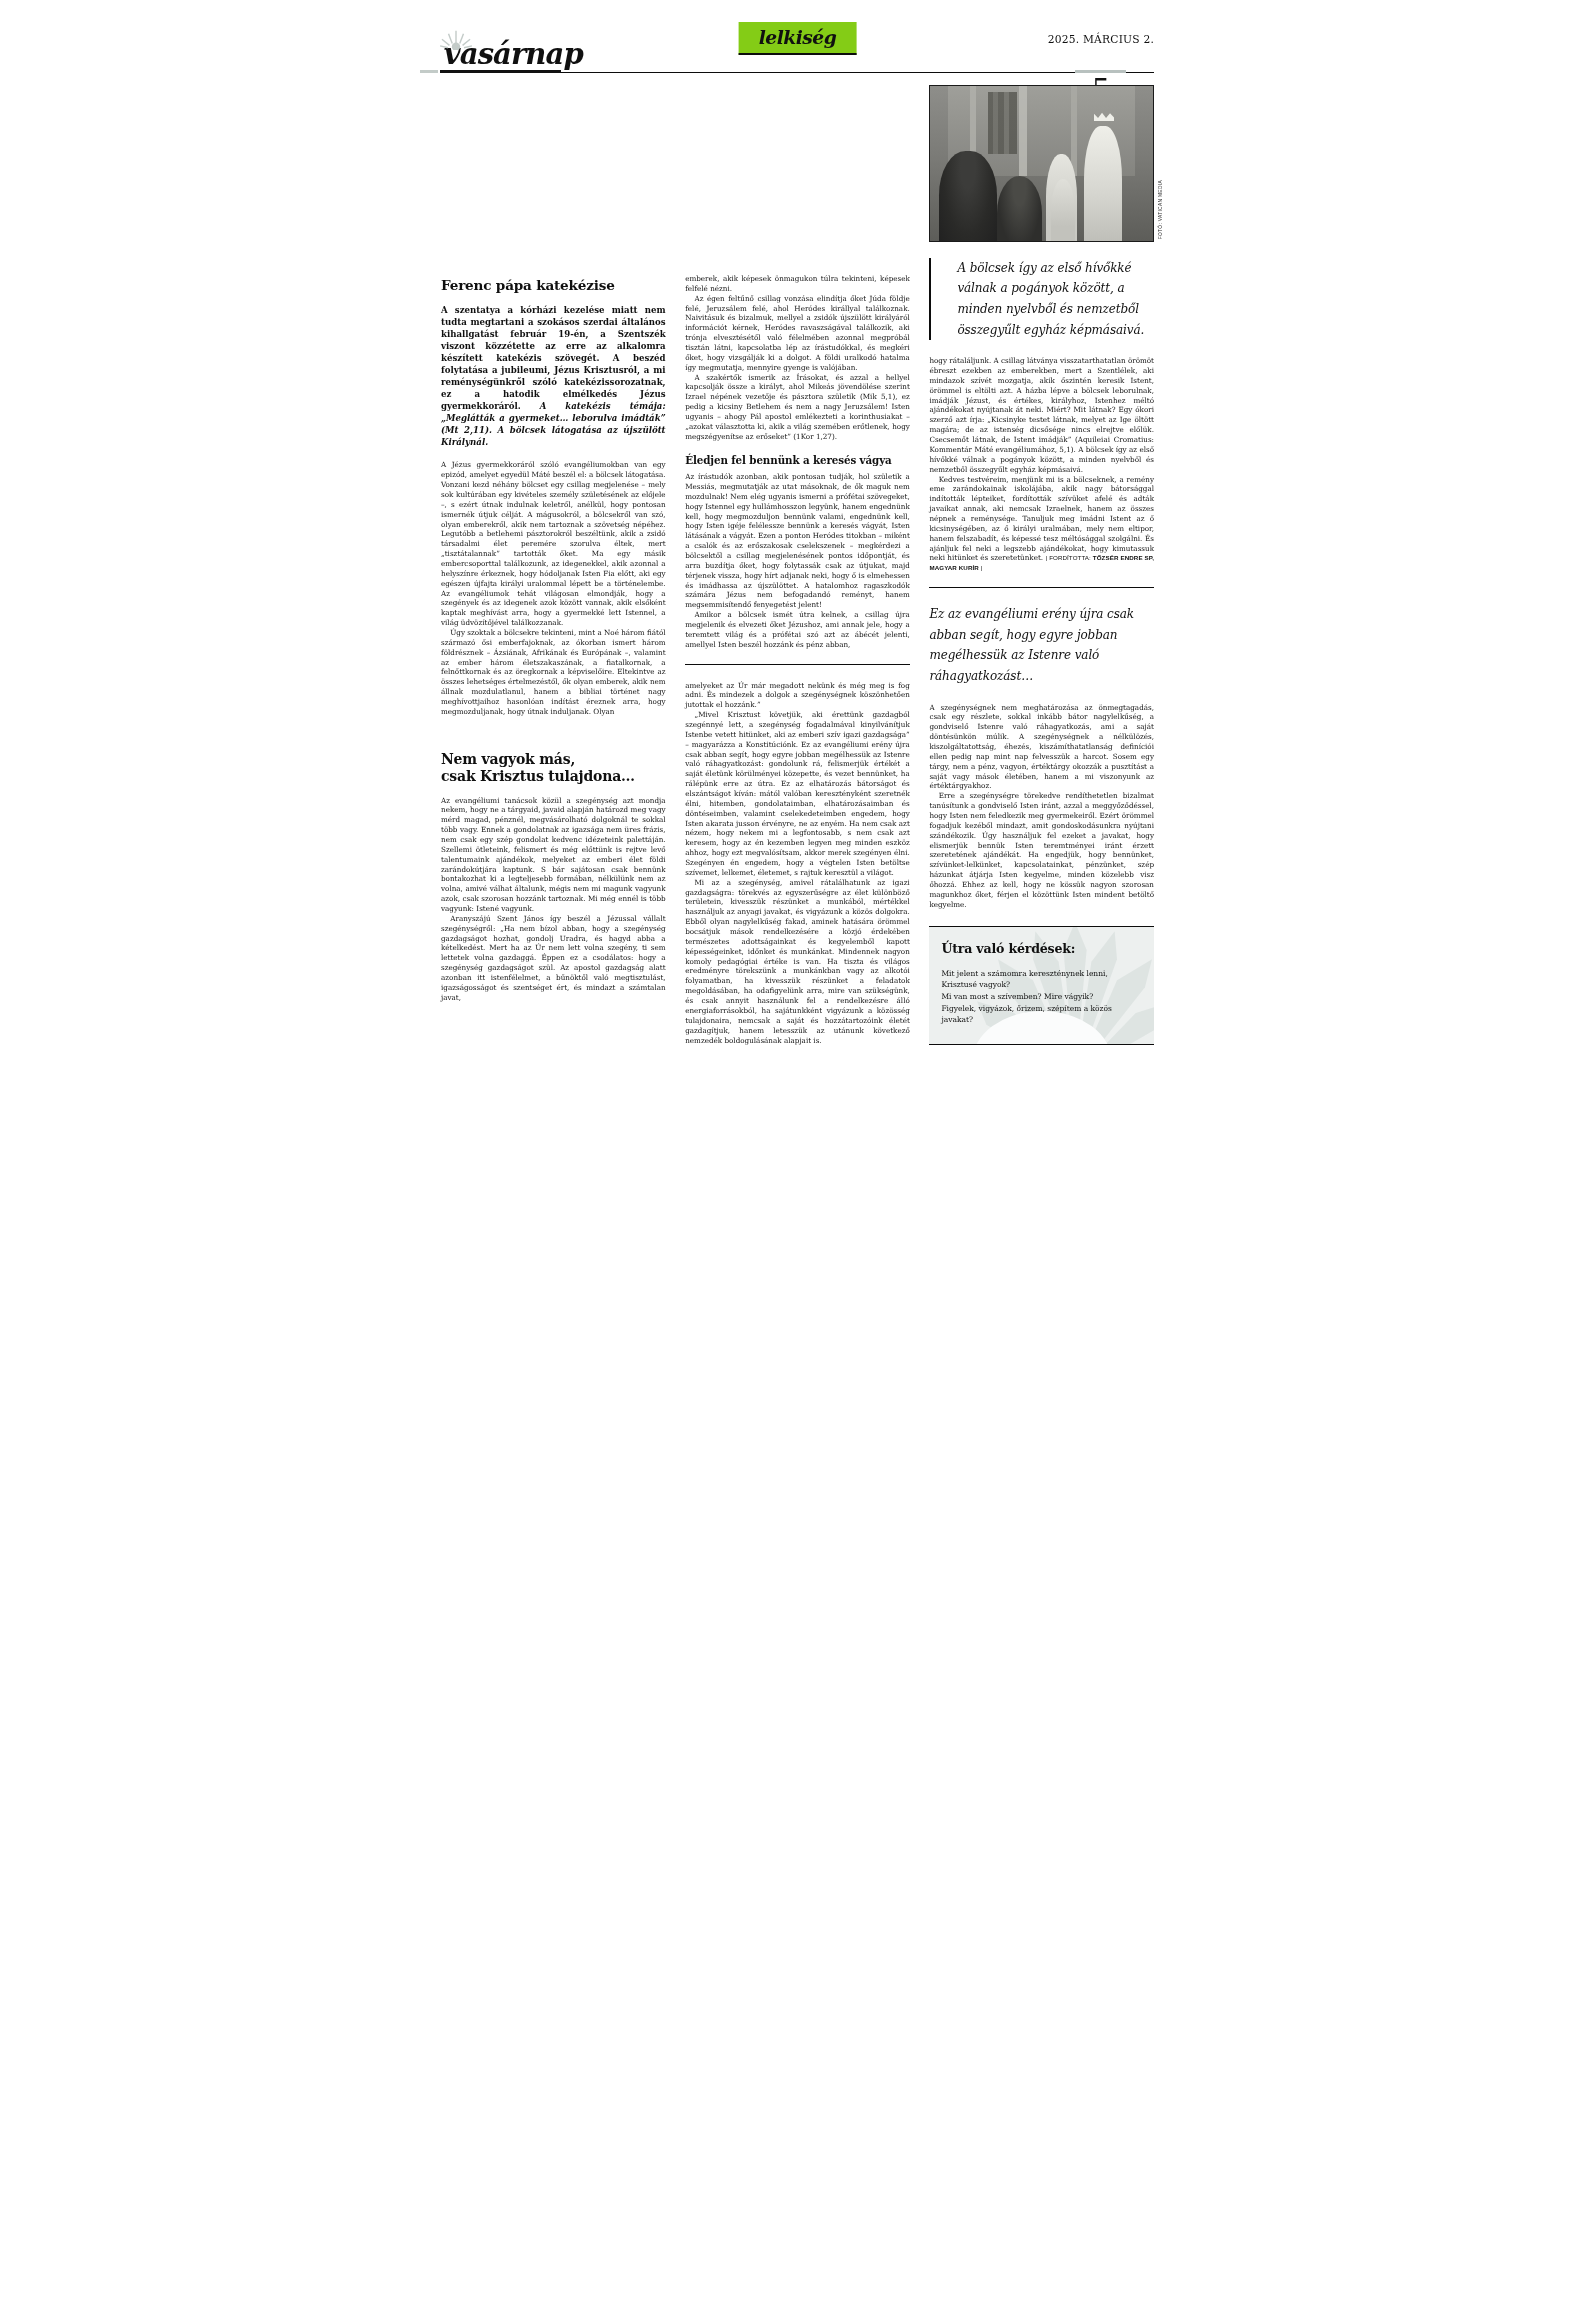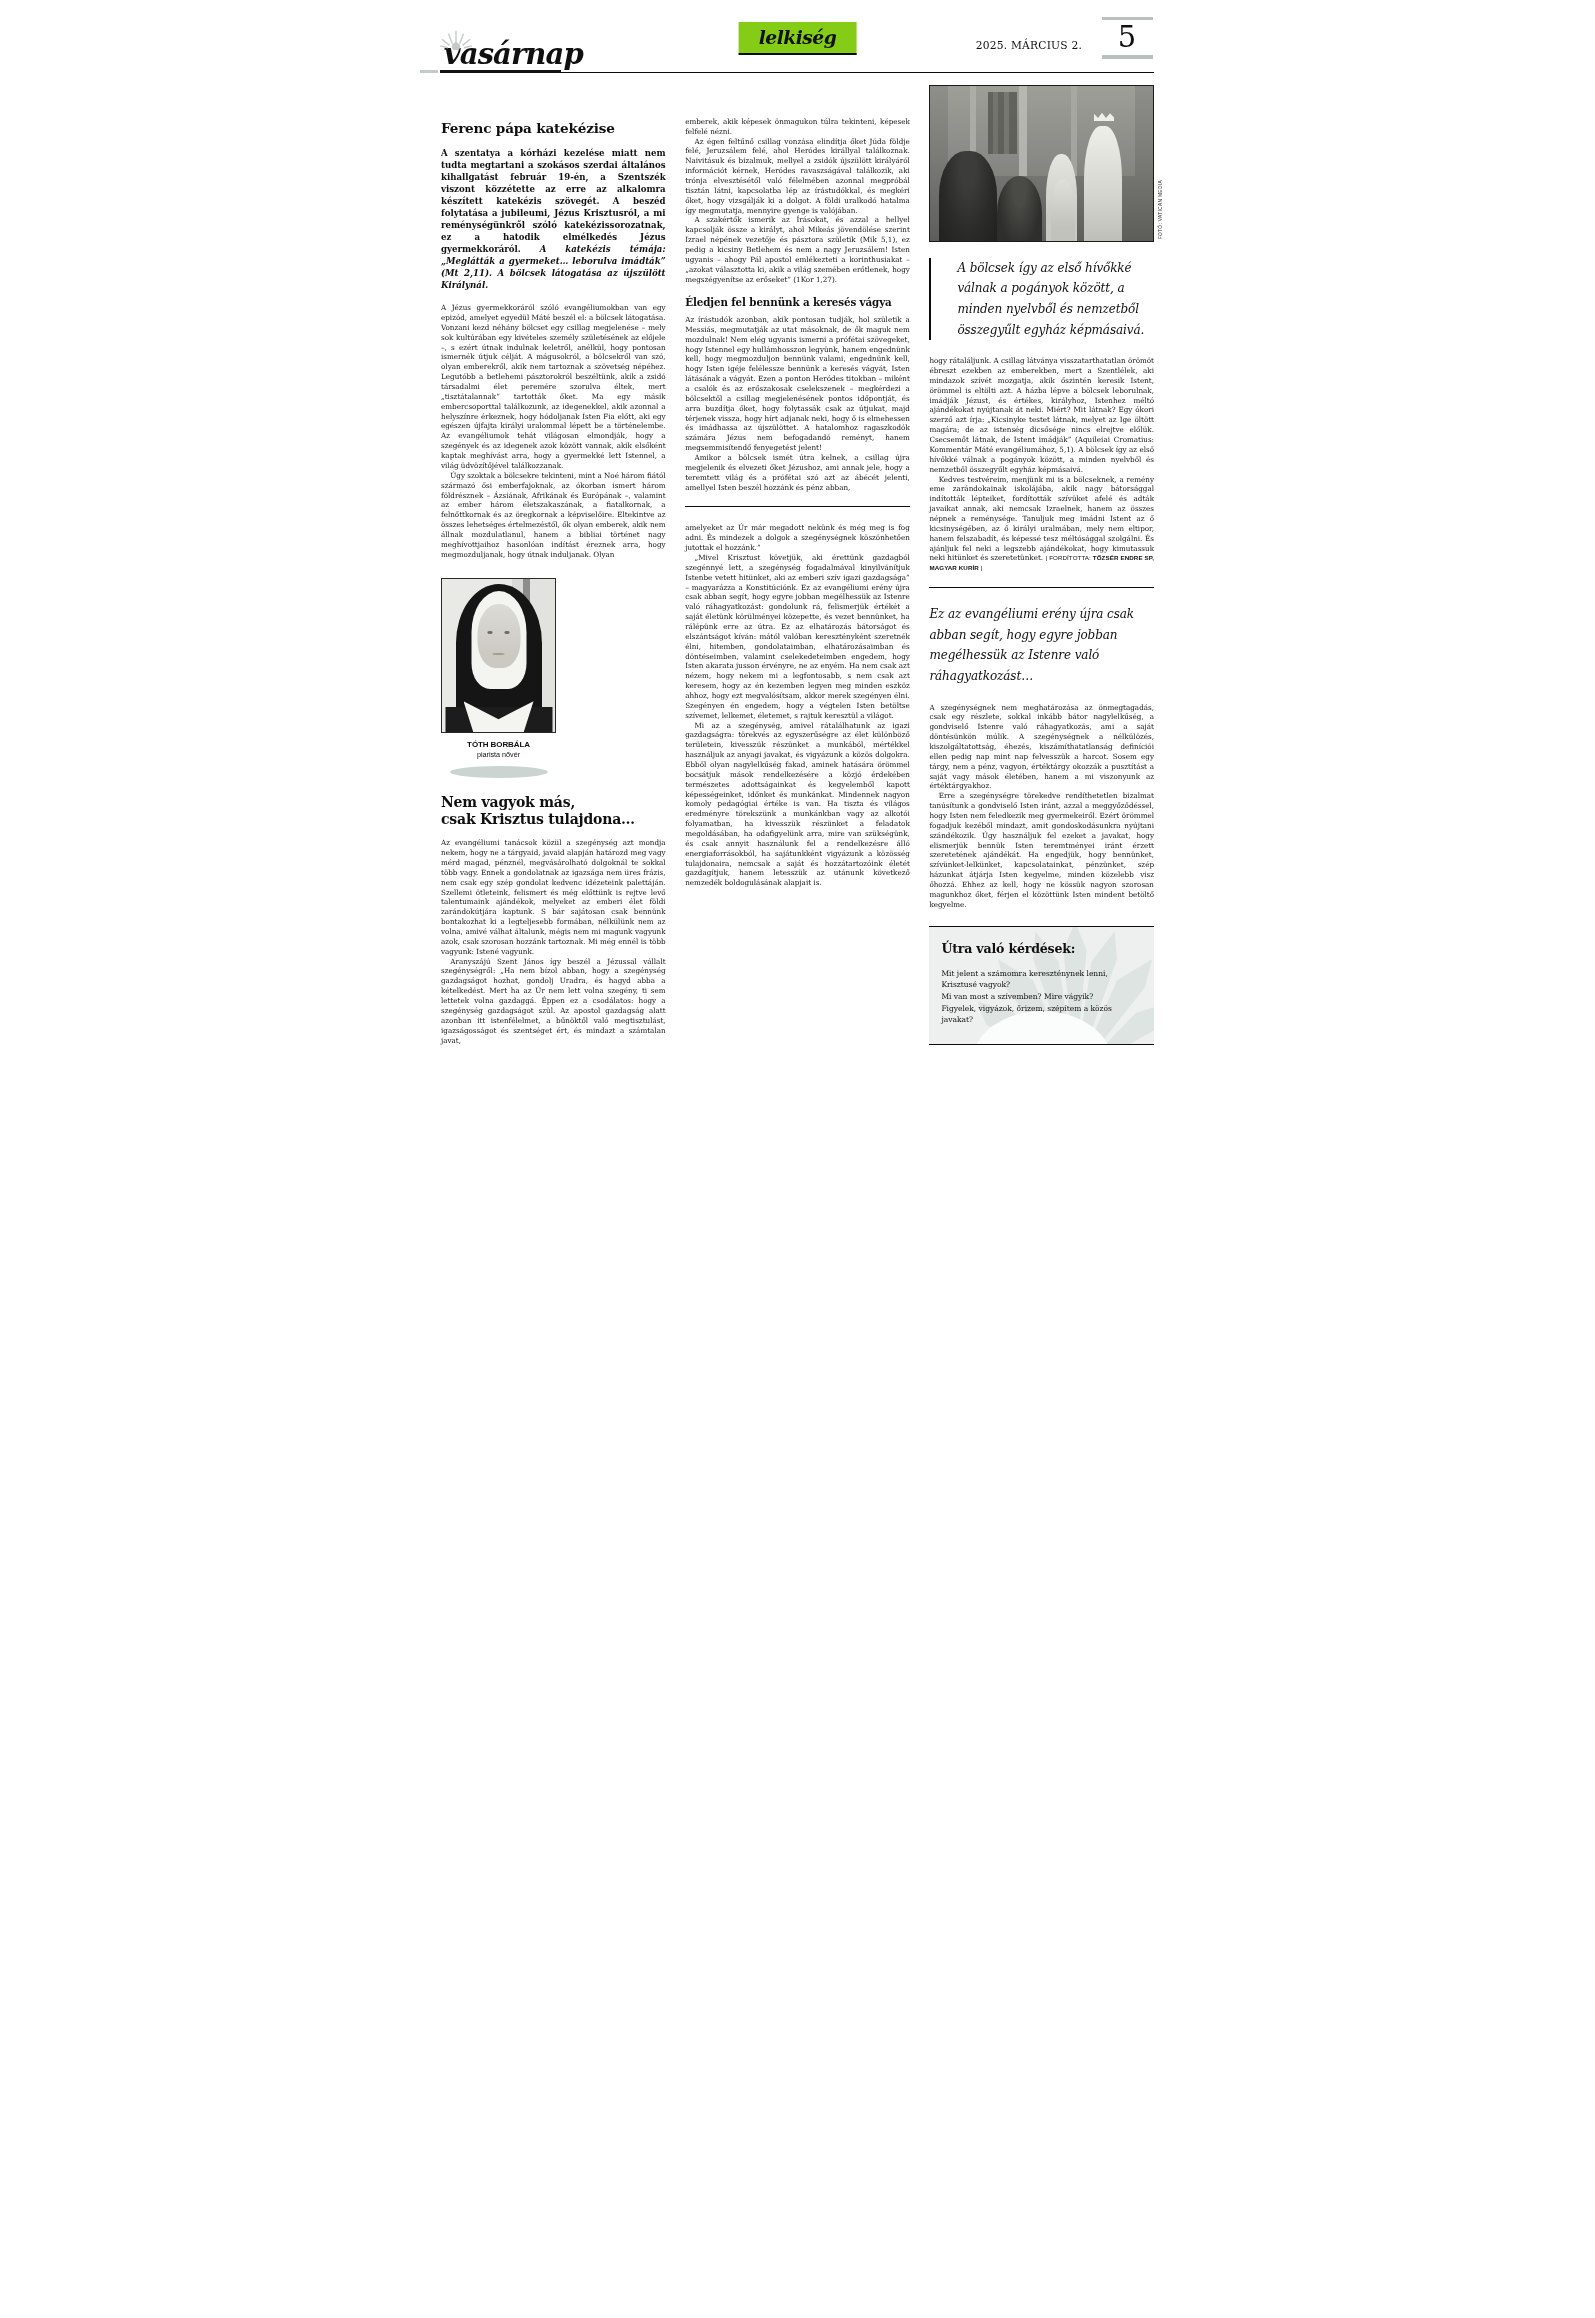--- a/index.html
+++ b/index.html
@@ -12,21 +12,21 @@
   
   .masthead { position:relative; height:55px; }
   .logo { position:absolute; left:0; top:8.4px; font-style:italic; font-weight:700;
           font-size:29px; letter-spacing:-0.9px; line-height:1; padding:0 4.7px 2.8px 2.8px;margin-top:20px; }
   .logo-underline { position:absolute; left:-0.9px; right:26px; bottom:-0.9px; height:3.3px; background:#111; }
   .logo-dash { position:absolute; left:-21.5px; bottom:-0.9px; width:18px; height:3.3px; background:#c3cbc8; }
   .logo-sun { position:absolute; left:-1.9px; top:-11.2px; }
   .section-box { position:absolute; left:50%; top:10.3px; transform:translateX(-50%);
     background:#84cc16; border-bottom:2.8px solid #0c0c0c; padding:3.7px 20.6px 4.7px 20.6px;
     font-style:italic; font-weight:700; font-size:18.7px; letter-spacing:-0.5px; }
-  .head-right { position:absolute; right:0; top:4.7px; display:flex; align-items:center; gap:18px; }
+  .head-right { position:absolute; right:0; top:4.7px; display:flex; align-items:center; gap:24px;flex-direction:column; }
   .head-date { font-size:10.7px; letter-spacing:0.2px; margin-top:16px; }
   .pageno { display:flex; flex-direction:column; align-items:center; width:54px; }
   .pageno .bar { width:51px; height:3.7px; background:#b8c1bf; }
   .pageno .num { font-size:29px; font-weight:400; line-height:1.1; padding:1.9px 0 0.9px 0; }
   .head-rule { border:none; border-top:1.4px solid #0c0c0c; margin:4.7px 0 12px 0; }
 
   
   .main { display:grid; grid-template-columns:1fr 1fr 1fr; column-gap:19.6px;
           grid-template-areas:"hd hd c3" "c1 c2 c3"; }
   .a1-headwrap { grid-area:hd; }
@@ -162,38 +162,20 @@
     <div class="a1-kicker">Ferenc pápa katekézise</div>
     <p class="lead"><span>A szentatya a kórházi kezelése miatt nem tudta megtartani a szokásos szerdai általános kihallgatást február 19-én, a Szentszék viszont közzétette az erre az alkalomra készített katekézis szövegét. A beszéd folytatása a jubileumi, Jézus Krisztusról, a mi reménységünkről szóló katekézissorozatnak, ez a hatodik elmélkedés Jézus gyermekkoráról. </span><span class="it">A katekézis témája: „Meglátták a gyermeket… leborulva imádták” (Mt 2,11). A bölcsek látogatása az újszülött Királynál.</span></p>
 
     <div class="paras">
 
     <p class="body-p"><span>A Jézus gyermekkoráról szóló evangéliumokban van egy epizód, amelyet egyedül Máté beszél el: a bölcsek látogatása. Vonzani kezd néhány bölcset egy csillag megjelenése – mely sok kultúrában egy kivételes személy születésének az előjele –, s ezért útnak indulnak keletről, anélkül, hogy pontosan ismernék útjuk célját. A mágusokról, a bölcsekről van szó, olyan emberekről, akik nem tartoznak a szövetség népéhez. Legutóbb a betlehemi pásztorokról beszéltünk, akik a zsidó társadalmi élet peremére szorulva éltek, mert „tisztátalannak” tartották őket. Ma egy másik embercsoporttal találkozunk, az idegenekkel, akik azonnal a helyszínre érkeznek, hogy hódoljanak Isten Fia előtt, aki egy egészen újfajta királyi uralommal lépett be a történelembe. Az evangéliumok tehát világosan elmondják, hogy a szegények és az idegenek azok között vannak, akik elsőként kaptak meghívást arra, hogy a gyermekké lett Istennel, a világ üdvözítőjével találkozzanak.</span></p>
         <p class="body-p"><span>Úgy szoktak a bölcsekre tekinteni, mint a Noé három fiától származó ősi emberfajoknak, az ókorban ismert három földrésznek – Ázsiának, Afrikának és Európának –, valamint az ember három életszakaszának, a fiatalkornak, a felnőttkornak és az öregkornak a képviselőire. Eltekintve az összes lehetséges értelmezéstől, ők olyan emberek, akik nem állnak mozdulatlanul, hanem a bibliai történet nagy meghívottjaihoz hasonlóan indítást éreznek arra, hogy megmozduljanak, hogy útnak induljanak. Olyan</span></p>
       </div>
 
     <div class="pia-box">
-      <div class="pia-left">
-        <div class="nunphoto">
-          <div class="nun-veil"></div>
-          <div class="nun-coif"></div>
-          <div class="nun-face">
-            <div class="nun-eye l"></div>
-            <div class="nun-eye r"></div>
-            <div class="nun-mouth"></div>
-          </div>
-          <div class="nun-body"></div>
-          <div class="nun-collar"></div>
-        </div>
-        <div class="pia-caption">
-          <div class="nm">TÓTH BORBÁLA</div>
-          <div class="ti">piarista nővér</div>
-        </div>
-        <div class="pia-ellipse"></div>
-      </div>
     </div>
 
     <h3 class="a2-sub">
       <span>Nem vagyok más,</span>
       <span>csak Krisztus tulajdona…</span>
     </h3>
 
     <div class="paras">
 
     <p class="body-p"><span>Az evangéliumi tanácsok közül a szegénység azt mondja nekem, hogy ne a tárgyaid, javaid alapján határozd meg vagy mérd magad, pénznél, megvásárolható dolgoknál te sokkal több vagy. Ennek a gondolatnak az igazsága nem üres frázis, nem csak egy szép gondolat kedvenc idézeteink palettáján. Szellemi ötleteink, felismert és még előttünk is rejtve levő talentumaink ajándékok, melyeket az emberi élet földi zarándokútjára kaptunk. S bár sajátosan csak bennünk bontakozhat ki a legteljesebb formában, nélkülünk nem az volna, amivé válhat általunk, mégis nem mi magunk vagyunk azok, csak szorosan hozzánk tartoznak. Mi még ennél is több vagyunk: Istené vagyunk.</span></p>

